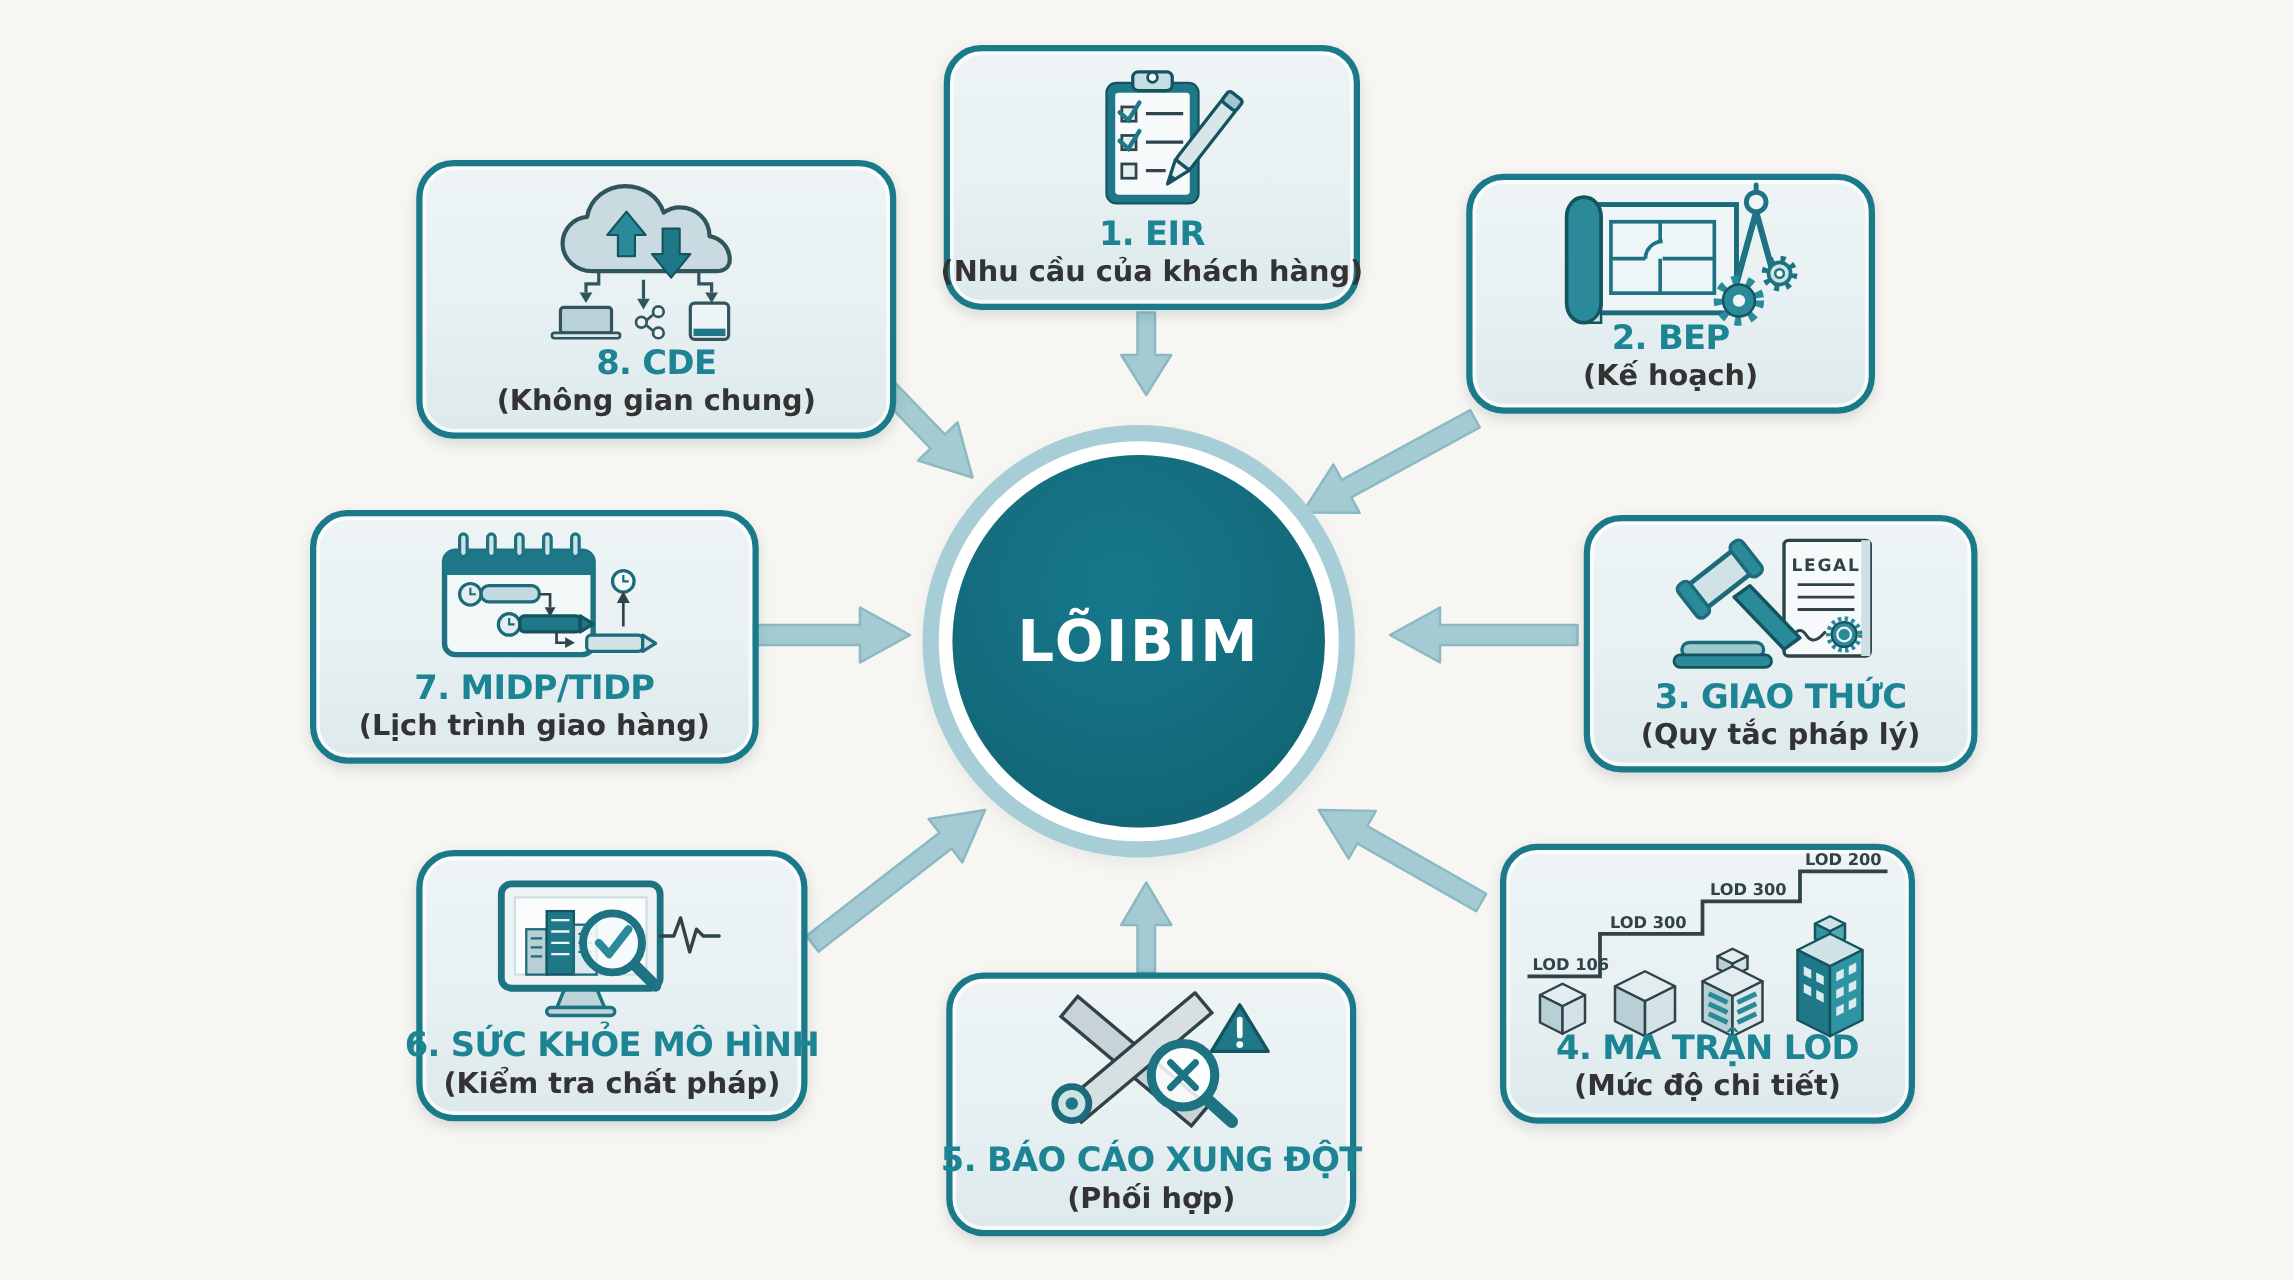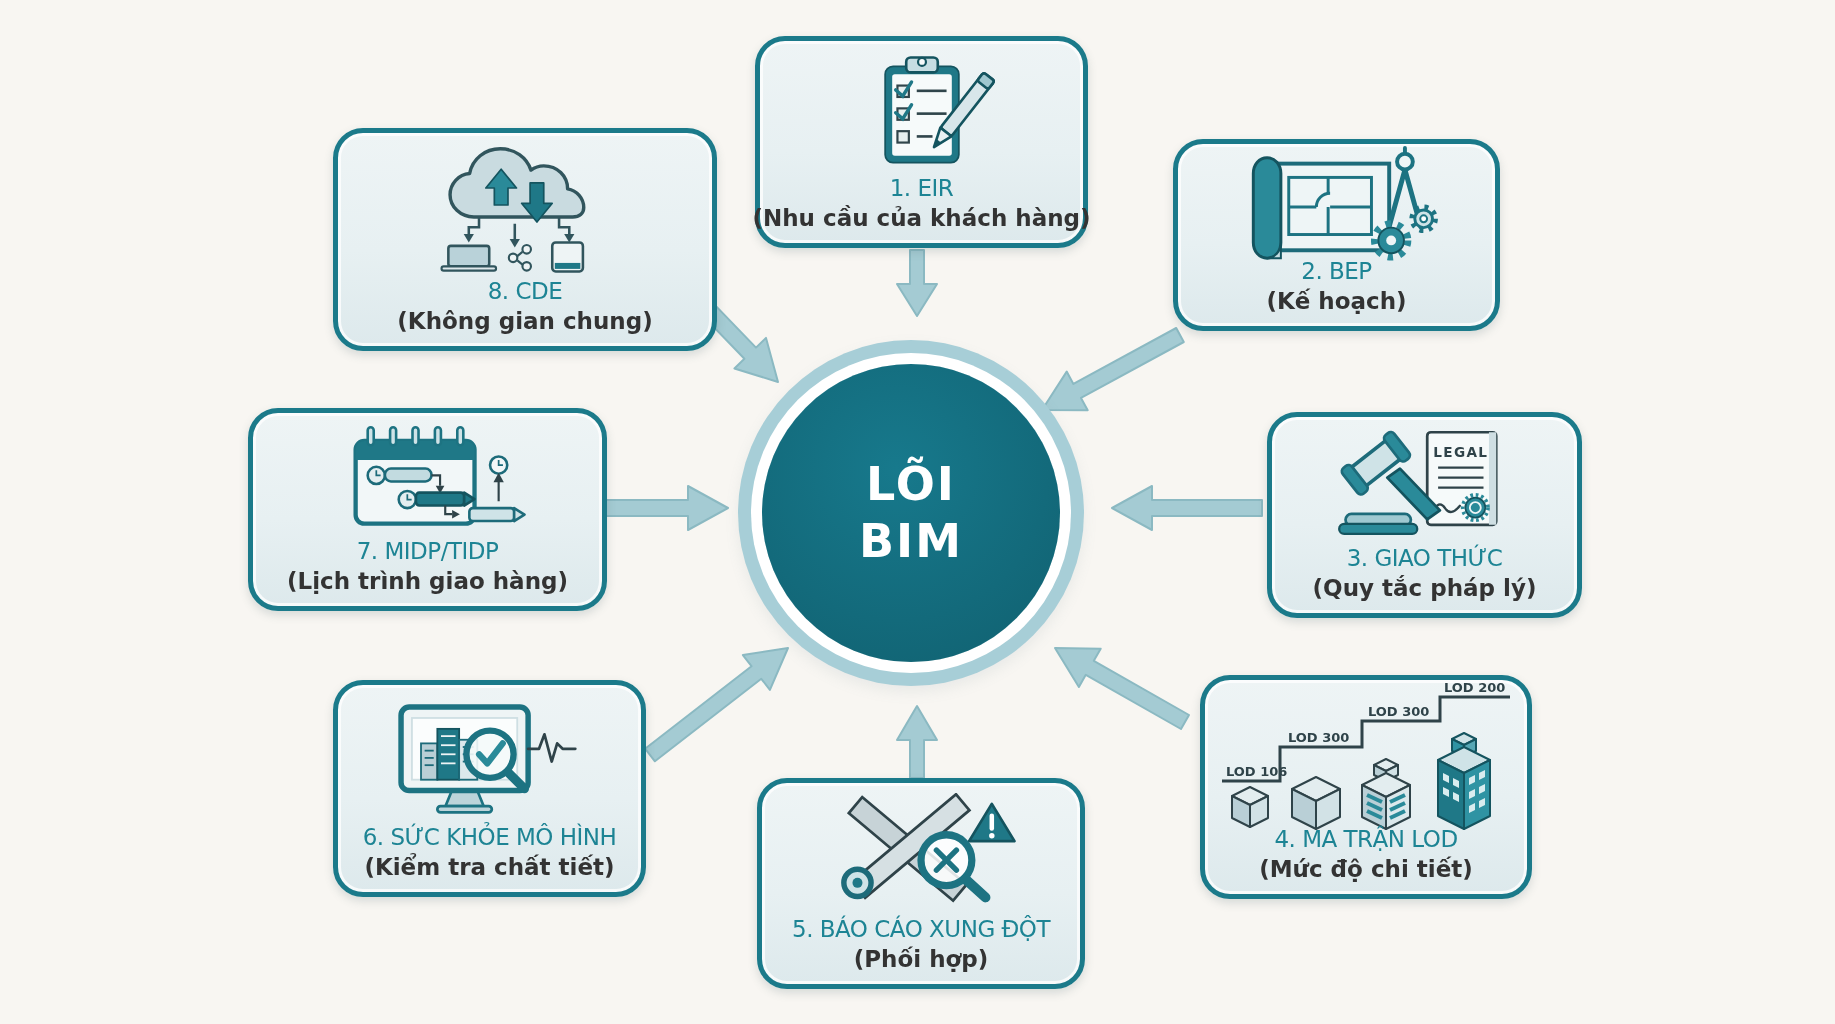--- a/index.html
+++ b/index.html
@@ -35,22 +35,22 @@
   }
   .icon-wrap{
     flex:1;
     width:100%;
     display:flex;
     align-items:center;
     justify-content:center;
     min-height:0;
   }
   .node-title{
-    font-weight:normal;
-    font-size:23px;
+    font-weight:bold;
+    font-size:27px;
     letter-spacing:-0.5px;
     color:#1d8494;
     line-height:32px;
     white-space:nowrap;
     text-align:center;
   }
   .node-subtitle{
     font-size:23px;
     color:#333333;
     line-height:29px;
@@ -59,21 +59,20 @@
     font-weight:bold;
   }
   .core{
     position:absolute;
     left:762px;top:364px;
     width:298px;height:298px;
     border-radius:50%;
     background:radial-gradient(circle at 45% 35%, #17798c 0%, #136a7b 60%, #10606f 100%);
     box-shadow:0 0 0 11px #ffffff, 0 0 0 24px #a7ced7, 0 6px 14px 24px rgba(120,150,155,.12);
     display:flex;
-    flex-direction:column;
     align-items:center;
     justify-content:center;
   }
   .core-line{
     color:#ffffff;
     font-weight:bold;
     font-size:46px;
     line-height:57px;
     letter-spacing:2px;
     text-align:center;
@@ -320,21 +319,21 @@
         </g>
         <g>
           <circle cx="120" cy="62" r="26" fill="rgba(244,250,250,0.9)" stroke="#1d7382" stroke-width="7"></circle>
           <polyline points="108,62 117,72 134,50" fill="none" stroke="#2a8a99" stroke-width="7" stroke-linecap="round" stroke-linejoin="round"></polyline>
           <line x1="140" y1="82" x2="158" y2="100" stroke="#1d7382" stroke-width="10" stroke-linecap="round"></line>
         </g>
         <polyline points="162,56 174,56 180,40 188,70 194,50 200,56 214,56" fill="none" stroke="#2f4349" stroke-width="3" stroke-linejoin="round" stroke-linecap="round"></polyline>
       </svg>
     </div>
     <div class="node-title">6. SỨC KHỎE MÔ HÌNH</div>
-    <div class="node-subtitle">(Kiểm tra chất tiết)</div>
+    <div class="node-subtitle">(Kiểm tra chất pháp)</div>
   </div>
 
   <div class="node" style="left:248px;top:408px;width:359px;height:203px">
     <div class="icon-wrap">
       <svg width="250" height="112" viewBox="0 0 240 130">
         <g>
           <rect x="36" y="22" width="138" height="96" rx="10" fill="#f2f7f8" stroke="#1d7382" stroke-width="5"></rect>
           <path d="M36,44 v-12 a10,10 0 0 1 10,-10 h118 a10,10 0 0 1 10,10 v12 z" fill="#1f7887"></path>
           <g fill="#cfe3e7" stroke="#1d7382" stroke-width="3">
             <rect x="50" y="6" width="7" height="21" rx="3.5"></rect>

